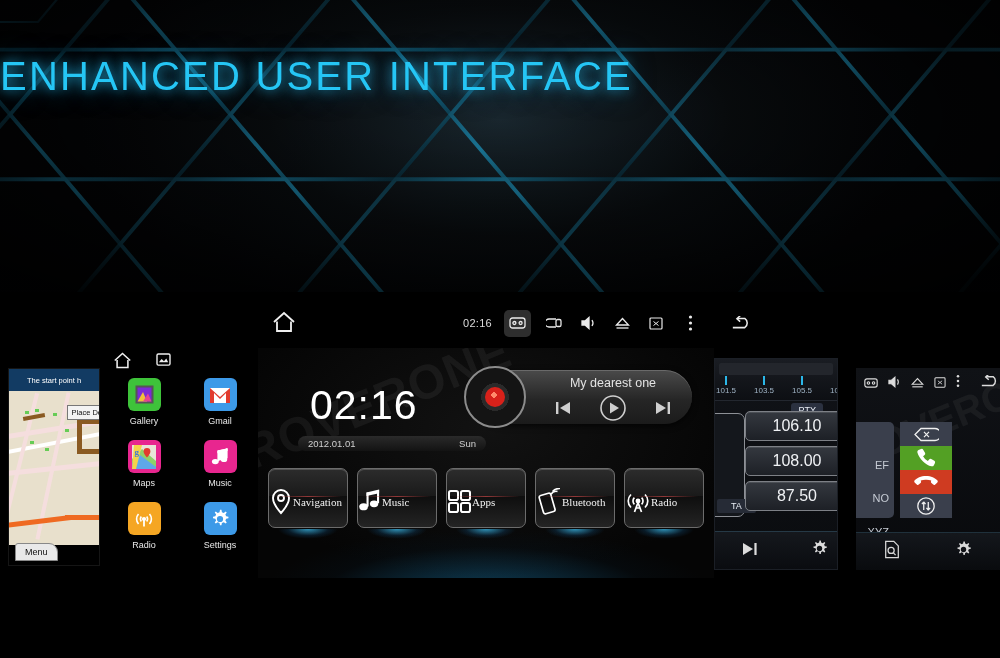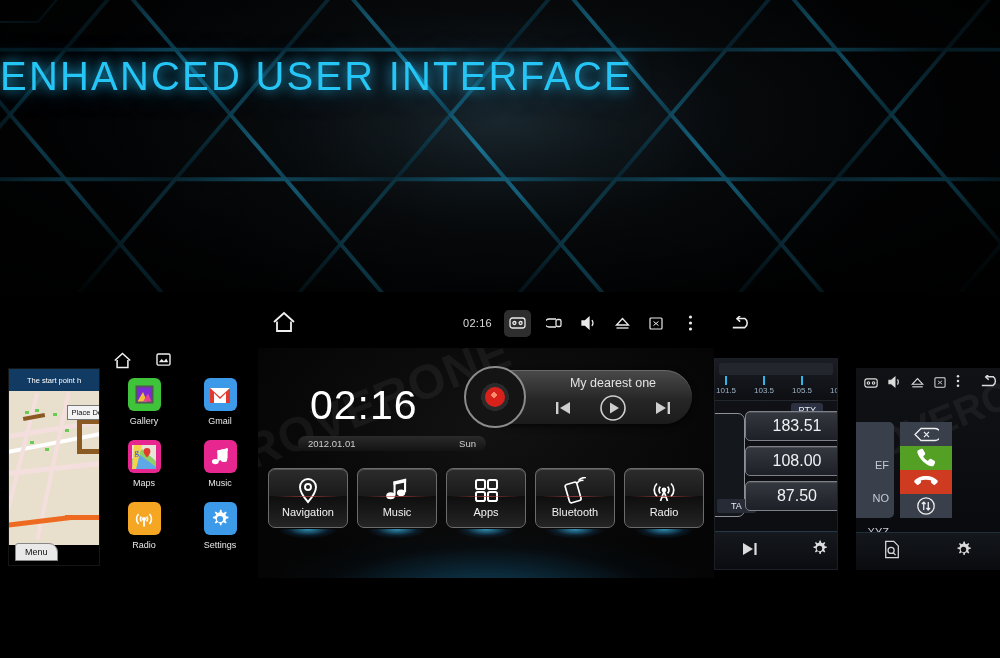--- a/index.html
+++ b/index.html
@@ -121,22 +121,22 @@
   #track { position:absolute; left:62px; top:6px; width:146px; text-align:center; color:#e3e3e3; font-size:12.5px; }
   #transport { position:absolute; left:62px; top:24px; width:146px; display:flex; align-items:center; justify-content:space-around; }
   .tbtn { color:#cfcfcf; display:flex; align-items:center; justify-content:center; }
 
   #launcher { position:absolute; left:10px; top:120px; width:436px; display:flex; gap:9px; }
   .lbtn {
     position:relative; width:80px; height:60px; border-radius:7px;
     background:linear-gradient(#2c2c2c 0%,#1a1a1a 46%,#0e0e0e 47%,#242424 100%);
     border:1px solid #6c6c6c;
     box-shadow: inset 0 1px 0 rgba(255,255,255,.18);
-    display:flex; flex-direction:column; align-items:center; justify-content:flex-start;
-    padding-top:6px; overflow:hidden;
+    display:flex; flex-direction:row; align-items:center; justify-content:flex-start;
+    padding-top:6px; overflow:hidden;font-family:Liberation Serif, serif;
   }
   .lbtn .lico { height:30px; display:flex; align-items:center; justify-content:center; color:#fff; }
   .lbtn .llbl { font-size:11px; color:#f2f2f2; margin-top:1px; }
   .lbtn::before { content:""; position:absolute; left:6%; right:6%; top:46%; height:1px;
                   background:linear-gradient(90deg,rgba(150,40,40,0) 0%, rgba(190,70,70,.75) 50%, rgba(150,40,40,0) 100%); }
   .glow { position:absolute; top:181px; width:80px; height:26px;
           background:radial-gradient(ellipse 40px 13px at 50% 0%, rgba(60,190,240,.75) 0%, rgba(20,90,140,.25) 50%, rgba(0,0,0,0) 75%); }
 
   
   #radio {
@@ -536,21 +536,21 @@
         <div class="tick" style="left:124px"></div>
         <div class="tlbl" style="left:11px">101.5</div>
         <div class="tlbl" style="left:49px">103.5</div>
         <div class="tlbl" style="left:87px">105.5</div>
         <div class="tlbl" style="left:125px">107.5</div>
       </div>
       <div id="pty">PTY</div>
       <div id="preset-frame"></div>
       <div id="ta">TA</div>
       <div id="presets">
-        <div class="preset">183.51</div>
+        <div class="preset">106.10</div>
         <div class="preset">108.00</div>
         <div class="preset">87.50</div>
       </div>
       <div id="radio-foot">
         <span>
           <svg width="18" height="16" viewBox="0 0 18 16" fill="#dcdcdc">
             <path d="M2 2 L2 14 L12 8 Z"></path>
               <rect x="13.4" y="2" width="2.2" height="12"></rect>
           </svg>
         </span>

